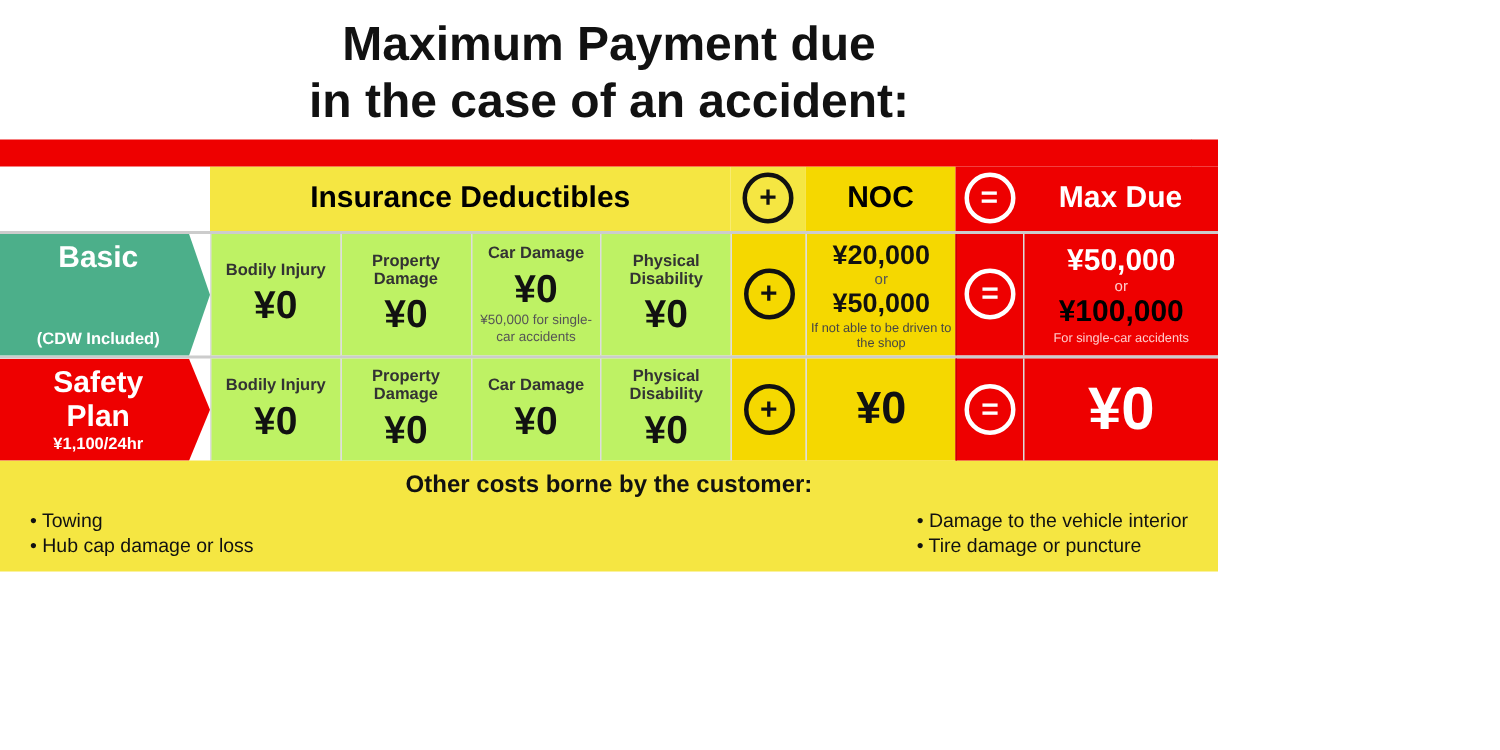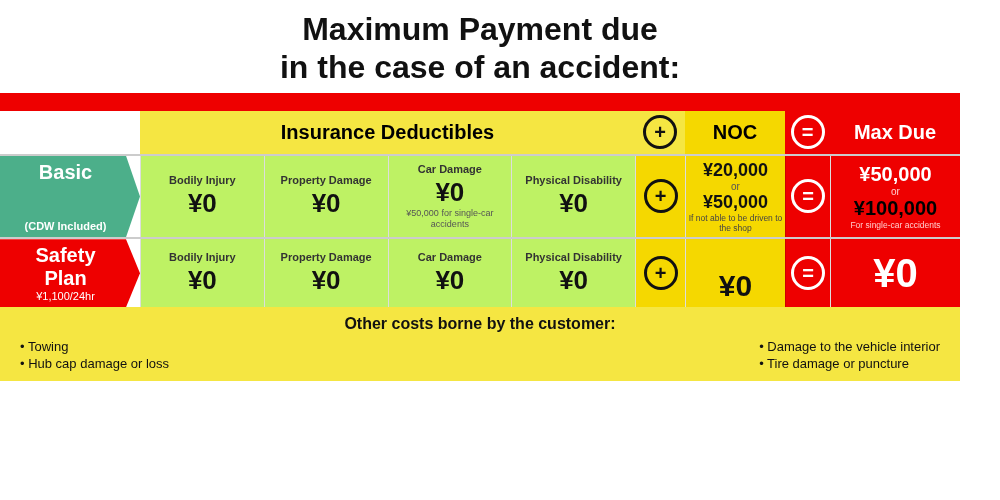--- a/index.html
+++ b/index.html
@@ -5,21 +5,21 @@
     * { box-sizing: border-box; margin: 0; padding: 0; }
     body {
       font-family: Arial, sans-serif;
       width: 1000px;
       height: 500px;
       overflow: hidden;
       background: #fff;
     }
 
     .page-wrapper {
-      width: 960px;
+      width: 812px;
       background: #fff;
     }
 
     
     .header {
       text-align: center;
       padding: 10px 20px 6px;
       background: #fff;
       position: relative;
     }
@@ -169,21 +169,21 @@
 
     .row-label-subtitle {
       font-size: 11px;
       color: #fff;
       font-weight: 600;
     }
 
     .row-label-price {
       font-size: 11px;
       color: #fff;
-      font-weight: 400;
+      font-weight: 700;
       text-align: right;
     }
 
     
     .row-label.basic {
       clip-path: polygon(0 0, 90% 0, 100% 50%, 90% 100%, 0 100%);
       padding-right: 14px;
     }
 
     .row-label.safety {
@@ -221,21 +221,20 @@
     .cell-note {
       font-size: 9px;
       color: #555;
       line-height: 1.2;
     }
 
     .cell.noc-cell {
       background: #f5d800;
       width: 100px;
       flex: none;
-      justify-content: flex-end;
     }
 
     .cell.max-due-cell {
       background: #e00;
       width: 130px;
       flex: none;
     }
 
     .cell.max-due-cell .cell-value {
       color: #fff;

